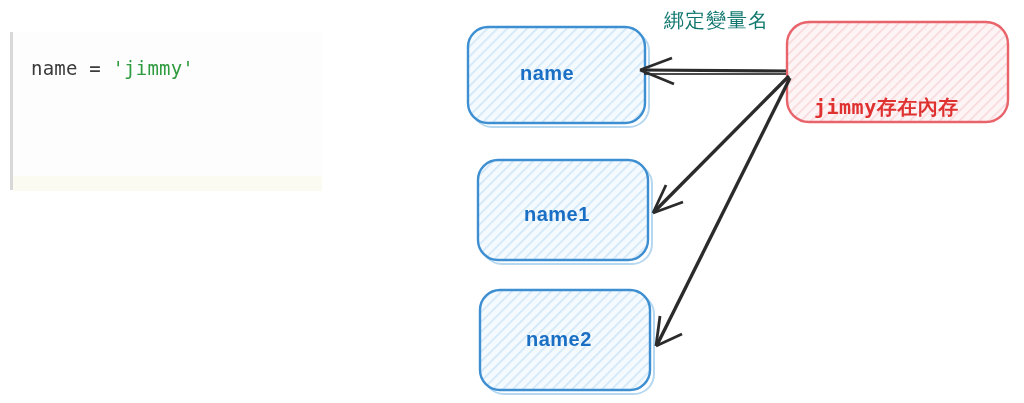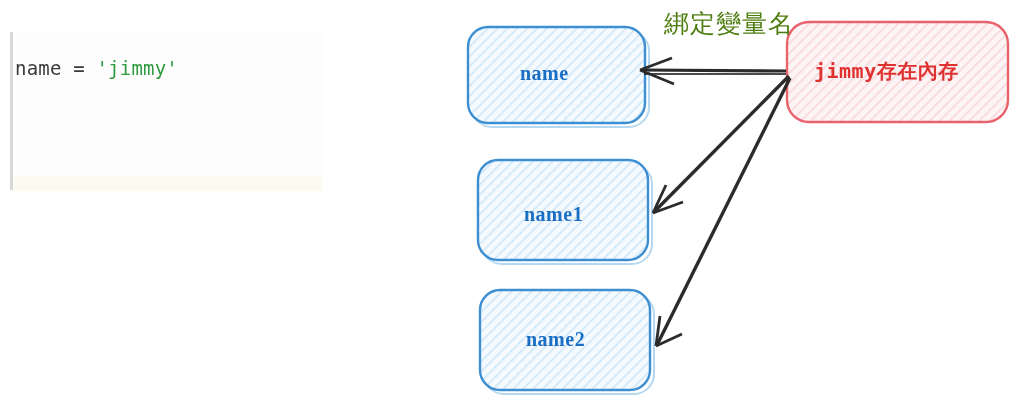--- a/index.html
+++ b/index.html
@@ -18,21 +18,21 @@
   
   #code-panel {
     position: absolute;
     left: 10px;
     top: 32px;
     width: 312px;
     height: 158px;
     background: #fdfdfd;
     border-left: 3px solid #d8d8d8;
     box-sizing: border-box;
-    padding: 14px 0 0 2px;
+    padding: 14px 0 0 18px;
   }
   #code-footer {
     position: absolute;
     left: 13px;
     top: 176px;
     width: 309px;
     height: 15px;
     background: #fbfbf2;
   }
   .code-line {
@@ -49,35 +49,35 @@
   
   #diagram {
     position: absolute;
     left: 0;
     top: 0;
     width: 1024px;
     height: 403px;
   }
   .node-label {
     position: absolute;
-    font-family: Liberation Serif, serif;
+    font-family: Liberation Sans, sans-serif;
     font-size: 20px;
     font-weight: bold;
     letter-spacing: 0.5px;
     white-space: nowrap;
     pointer-events: none;
   }
   .node-label.blue { color: #1a6fc4; }
   .node-label.red  { color: #e03131;
-                     font-family: "DejaVu Sans Mono", "Liberation Mono", monospace; }
+                     font-family: "DejaVu Sans Mono", "Liberation Mono", monospace; margin-top: 36px; }
   .edge-label {
     position: absolute;
     font-family: "DejaVu Sans", sans-serif;
-    font-size: 25px;
-    color: #4d7c0f;
+    font-size: 20px;
+    color: #0f766e;
     white-space: nowrap;
     letter-spacing: 1px;
   }
 </style>
 </head>
 <body>
 
 <div id="code-panel">
   <div class="code-line"><span class="tok-op">name = </span><span class="tok-str">'jimmy'</span></div>
 </div>

